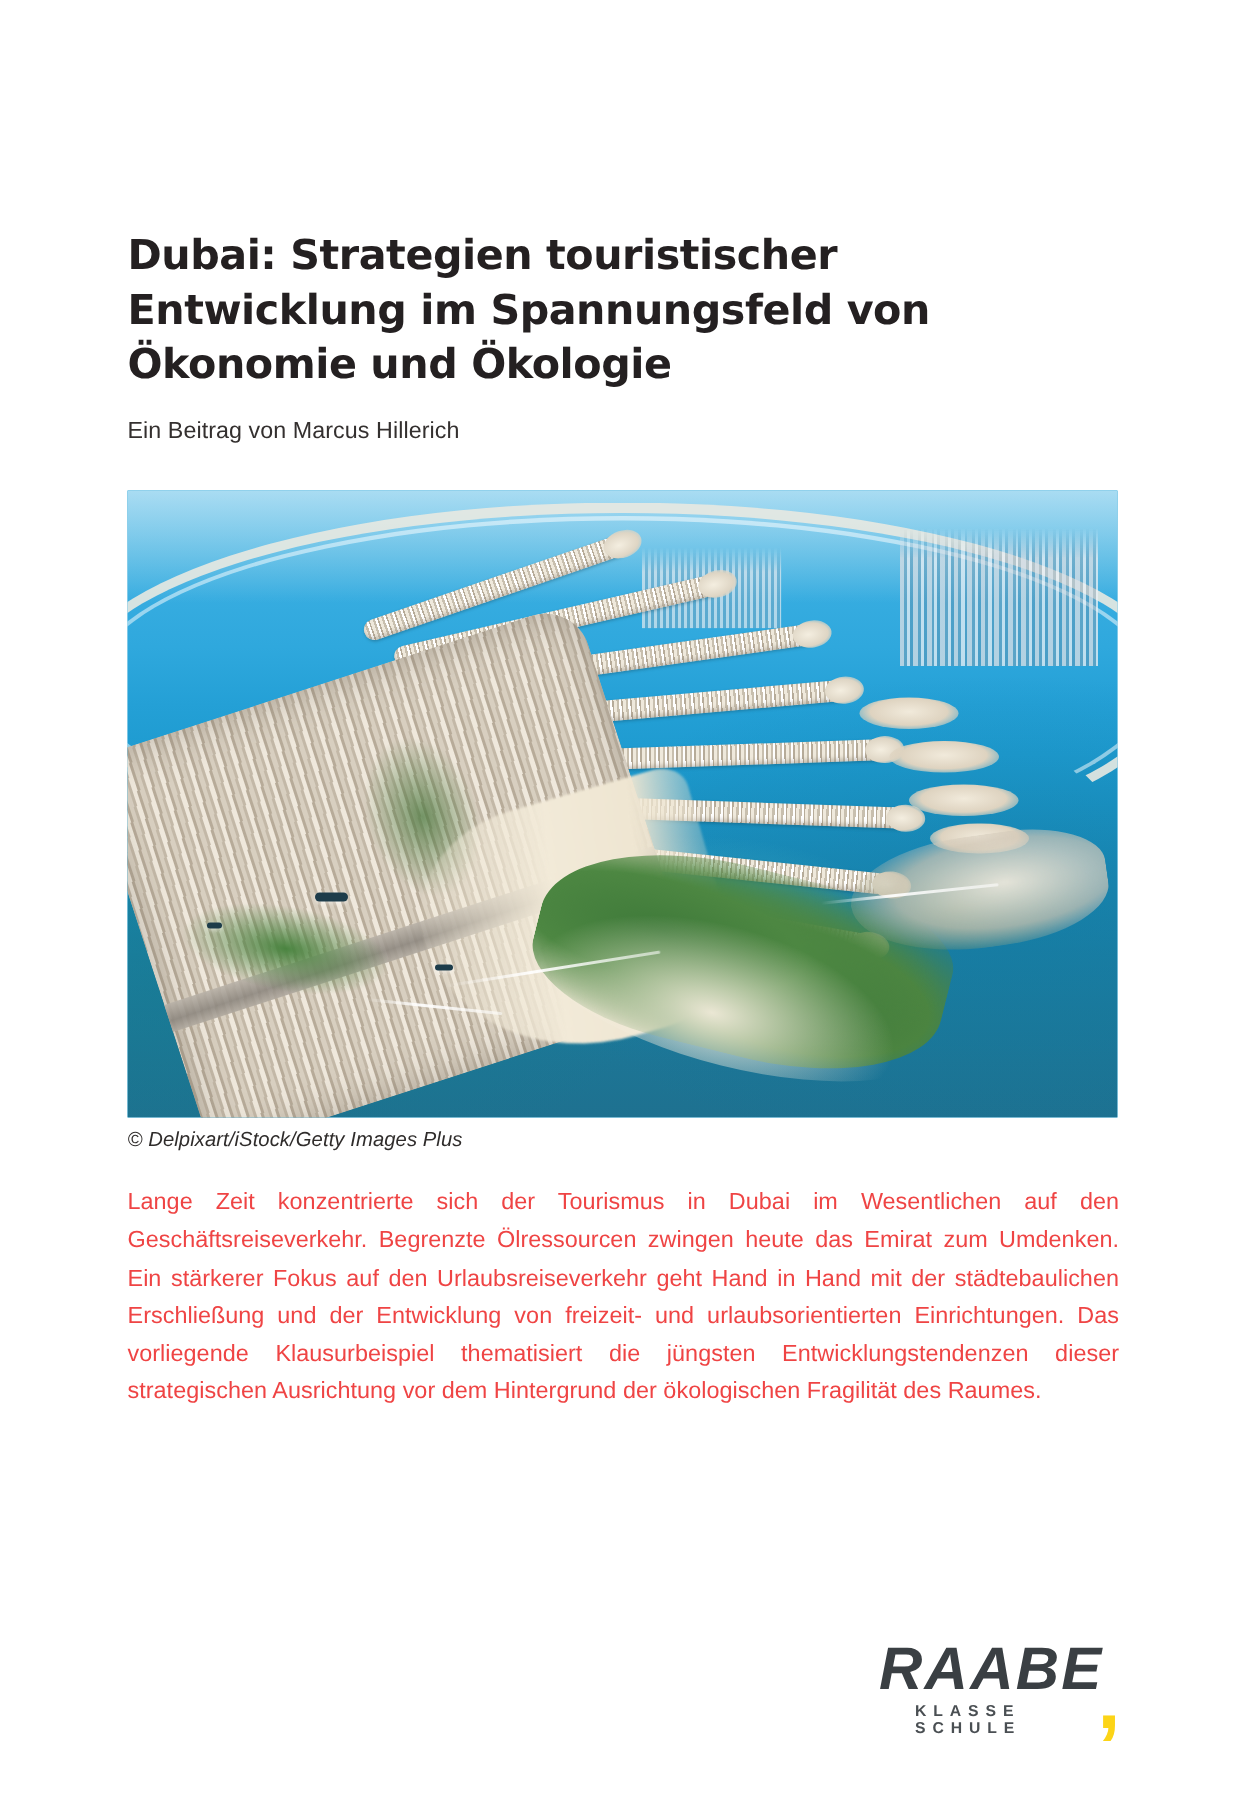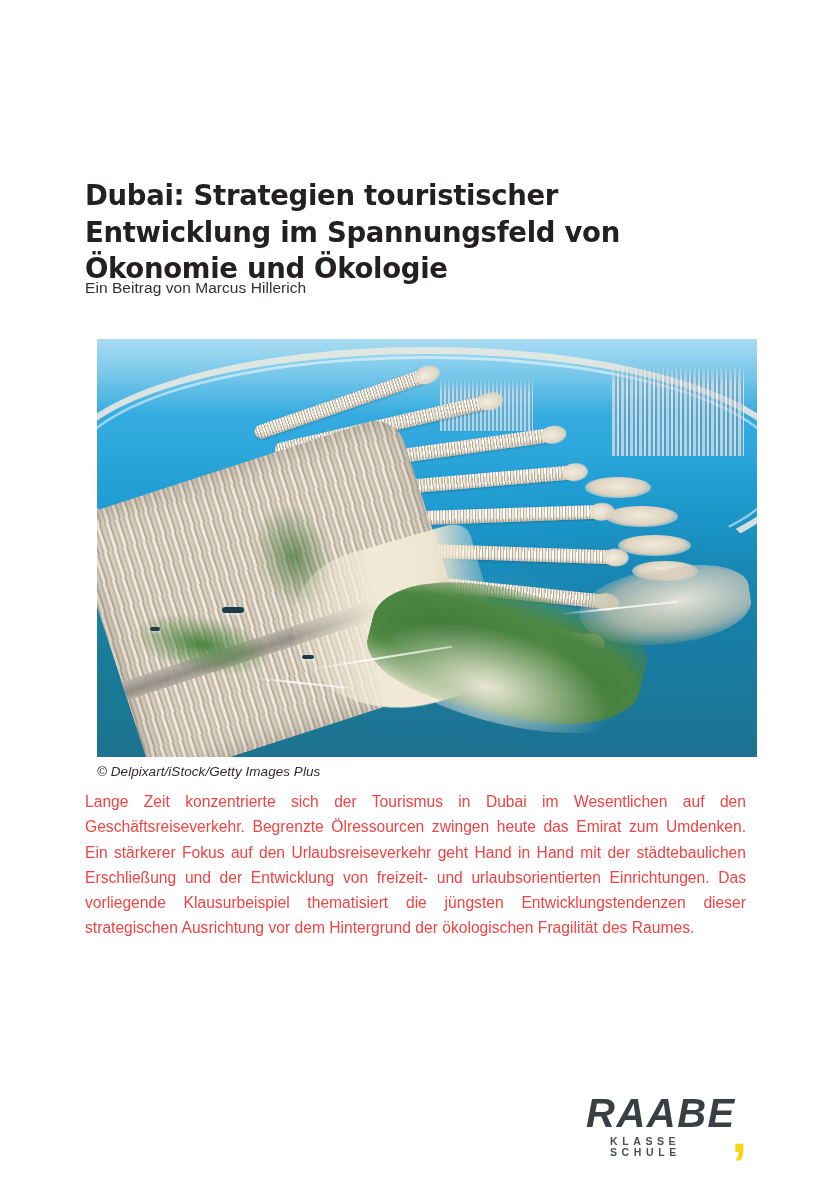--- a/index.html
+++ b/index.html
@@ -21,21 +21,21 @@
   .page {
     position: absolute;
     inset: 0;
     background: #ffffff;
   }
 
   
   .title-block {
     position: absolute;
     left: 85px;
-    top: 177px;
+    top: 152px;
     width: 660px;
   }
   .doc-title {
     font-family: "DejaVu Sans", "Liberation Sans", sans-serif;
     font-size: 27.5px;
     line-height: 1.33;
     font-weight: 700;
     letter-spacing: -0.3px;
     color: #242021;
     margin: 0;
@@ -368,21 +368,21 @@
 <body>
 
 <div class="page">
 
   <div class="title-block">
     <h1 class="doc-title">Dubai: Strategien touristischer Entwicklung im Spannungsfeld von Ökonomie und Ökologie</h1>
   </div>
 
   <div class="doc-author">Ein Beitrag von Marcus Hillerich</div>
 
-  <figure class="photo-figure" style="margin:12px;">
+  <figure class="photo-figure" style="margin:0;">
     <div class="photo">
       <div class="water-base"></div>
       <div class="haze"></div>
       <div class="water-tint-l"></div>
       <div class="water-tint-r"></div>
       <div class="water-shallow"></div>
 
       <div class="crescent"></div>
       <div class="crescent-2"></div>
 

